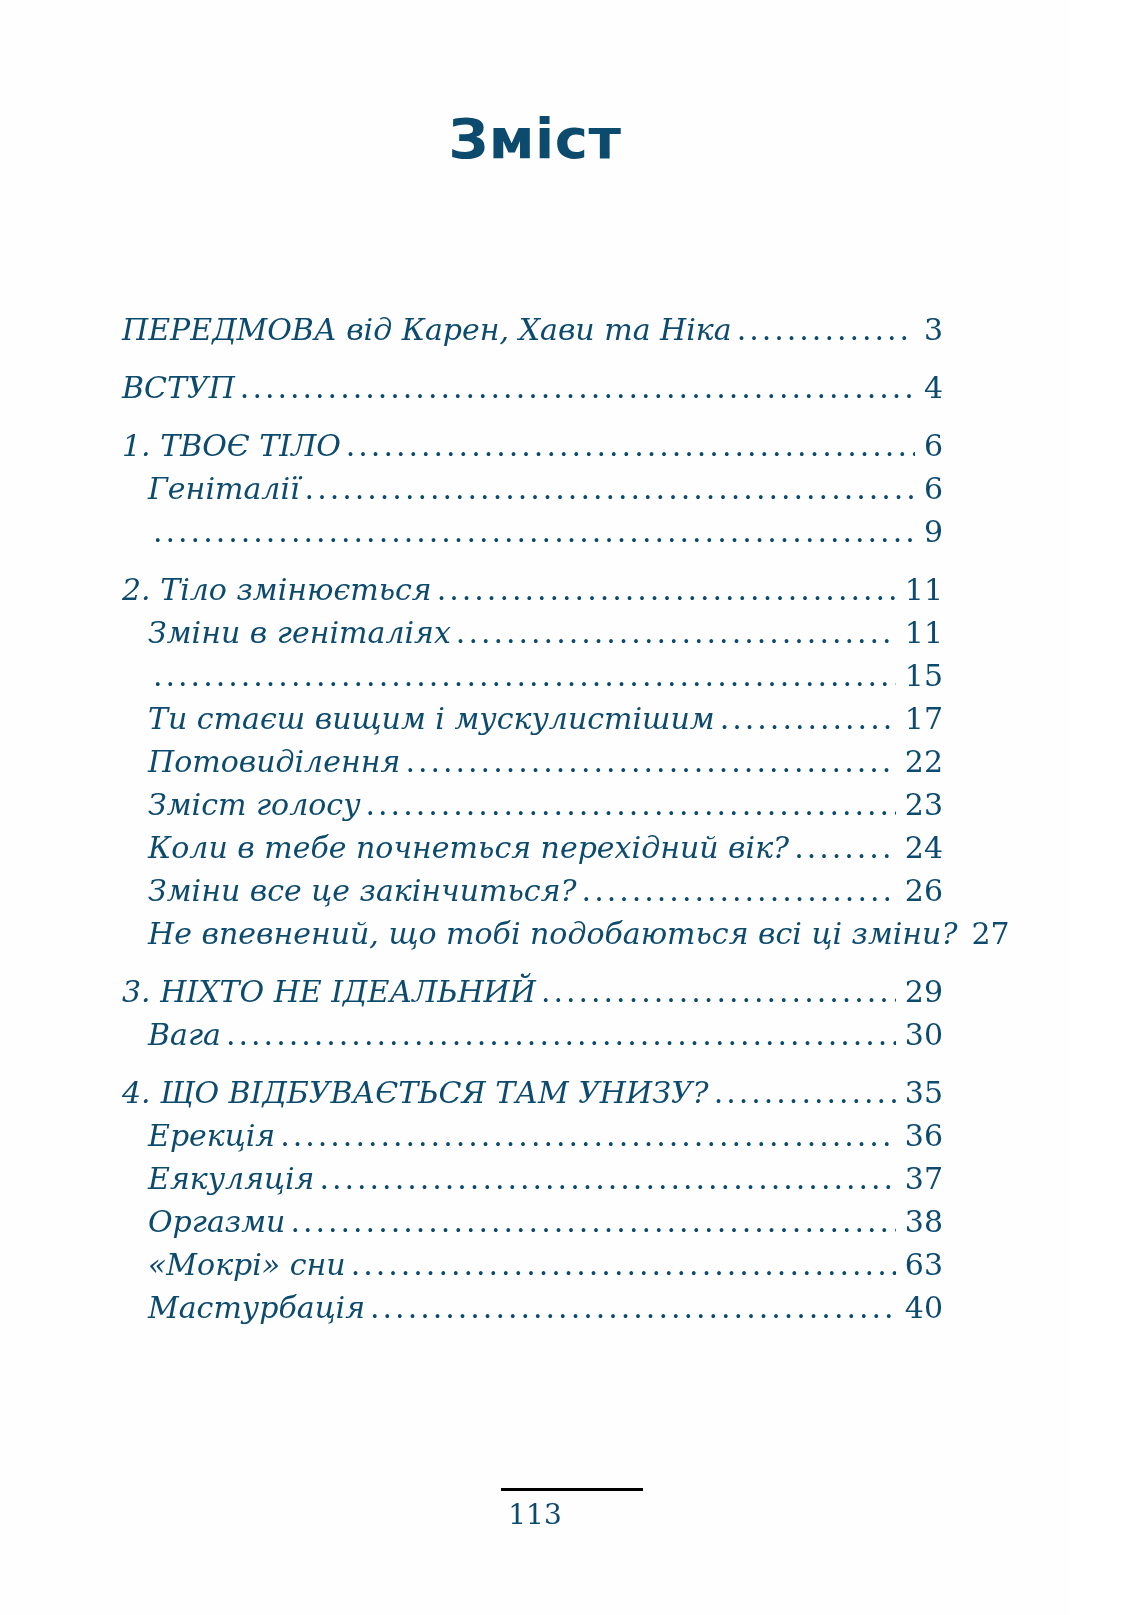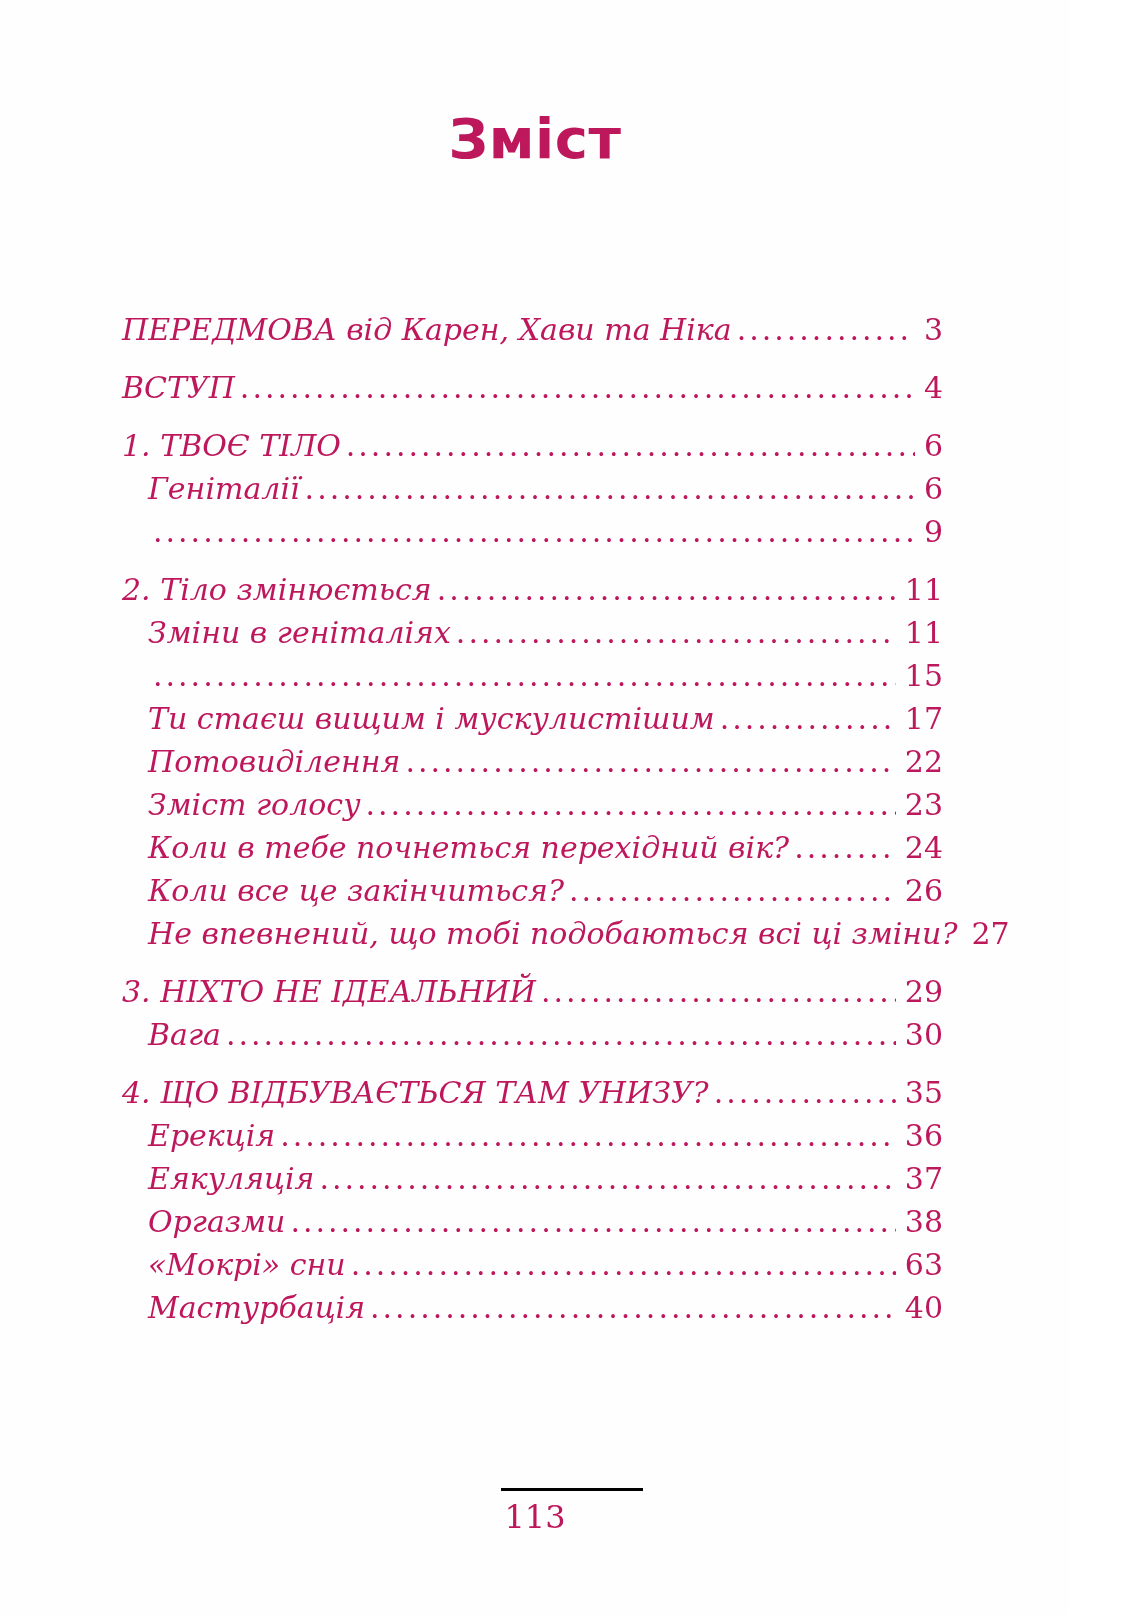--- a/index.html
+++ b/index.html
@@ -5,21 +5,21 @@
   html, body {
     margin: 0;
     padding: 0;
     background: #ffffff;
   }
   .page {
     position: relative;
     width: 1070px;
     height: 1615px;
     background: #fefefe;
-    color: #be185d;
+    color: #0c4a6e;
     overflow: hidden;
   }
   .title {
     position: absolute;
     top: 106px;
     left: 0;
     width: 100%;
     text-align: center;
     font-family: "DejaVu Sans", sans-serif;
     font-weight: 700;
@@ -70,21 +70,21 @@
     height: 3px;
     background: #000000;
   }
   .footer-page {
     position: absolute;
     top: 1498px;
     left: 0;
     width: 100%;
     text-align: center;
     font-family: "DejaVu Serif", serif;
-    font-size: 32px;
+    font-size: 28px;
   }
 </style>
 </head>
 <body>
 
 <div class="page">
 
   <div class="title">Зміст</div>
 
   <div class="toc">
@@ -154,21 +154,21 @@
       <span class="toc-page">23</span>
     </div>
 
     <div class="toc-row lvl2">
       <span class="toc-label">Коли в тебе почнеться перехідний вік?</span>
       <span class="toc-dots"></span>
       <span class="toc-page">24</span>
     </div>
 
     <div class="toc-row lvl2">
-      <span class="toc-label">Коли все це закінчиться?</span>
+      <span class="toc-label">Зміни все це закінчиться?</span>
       <span class="toc-dots"></span>
       <span class="toc-page">26</span>
     </div>
 
     <div class="toc-row lvl2">
       <span class="toc-label">Не впевнений, що тобі подобаються всі ці зміни?</span>
       <span class="toc-dots"></span>
       <span class="toc-page">27</span>
     </div>
 

